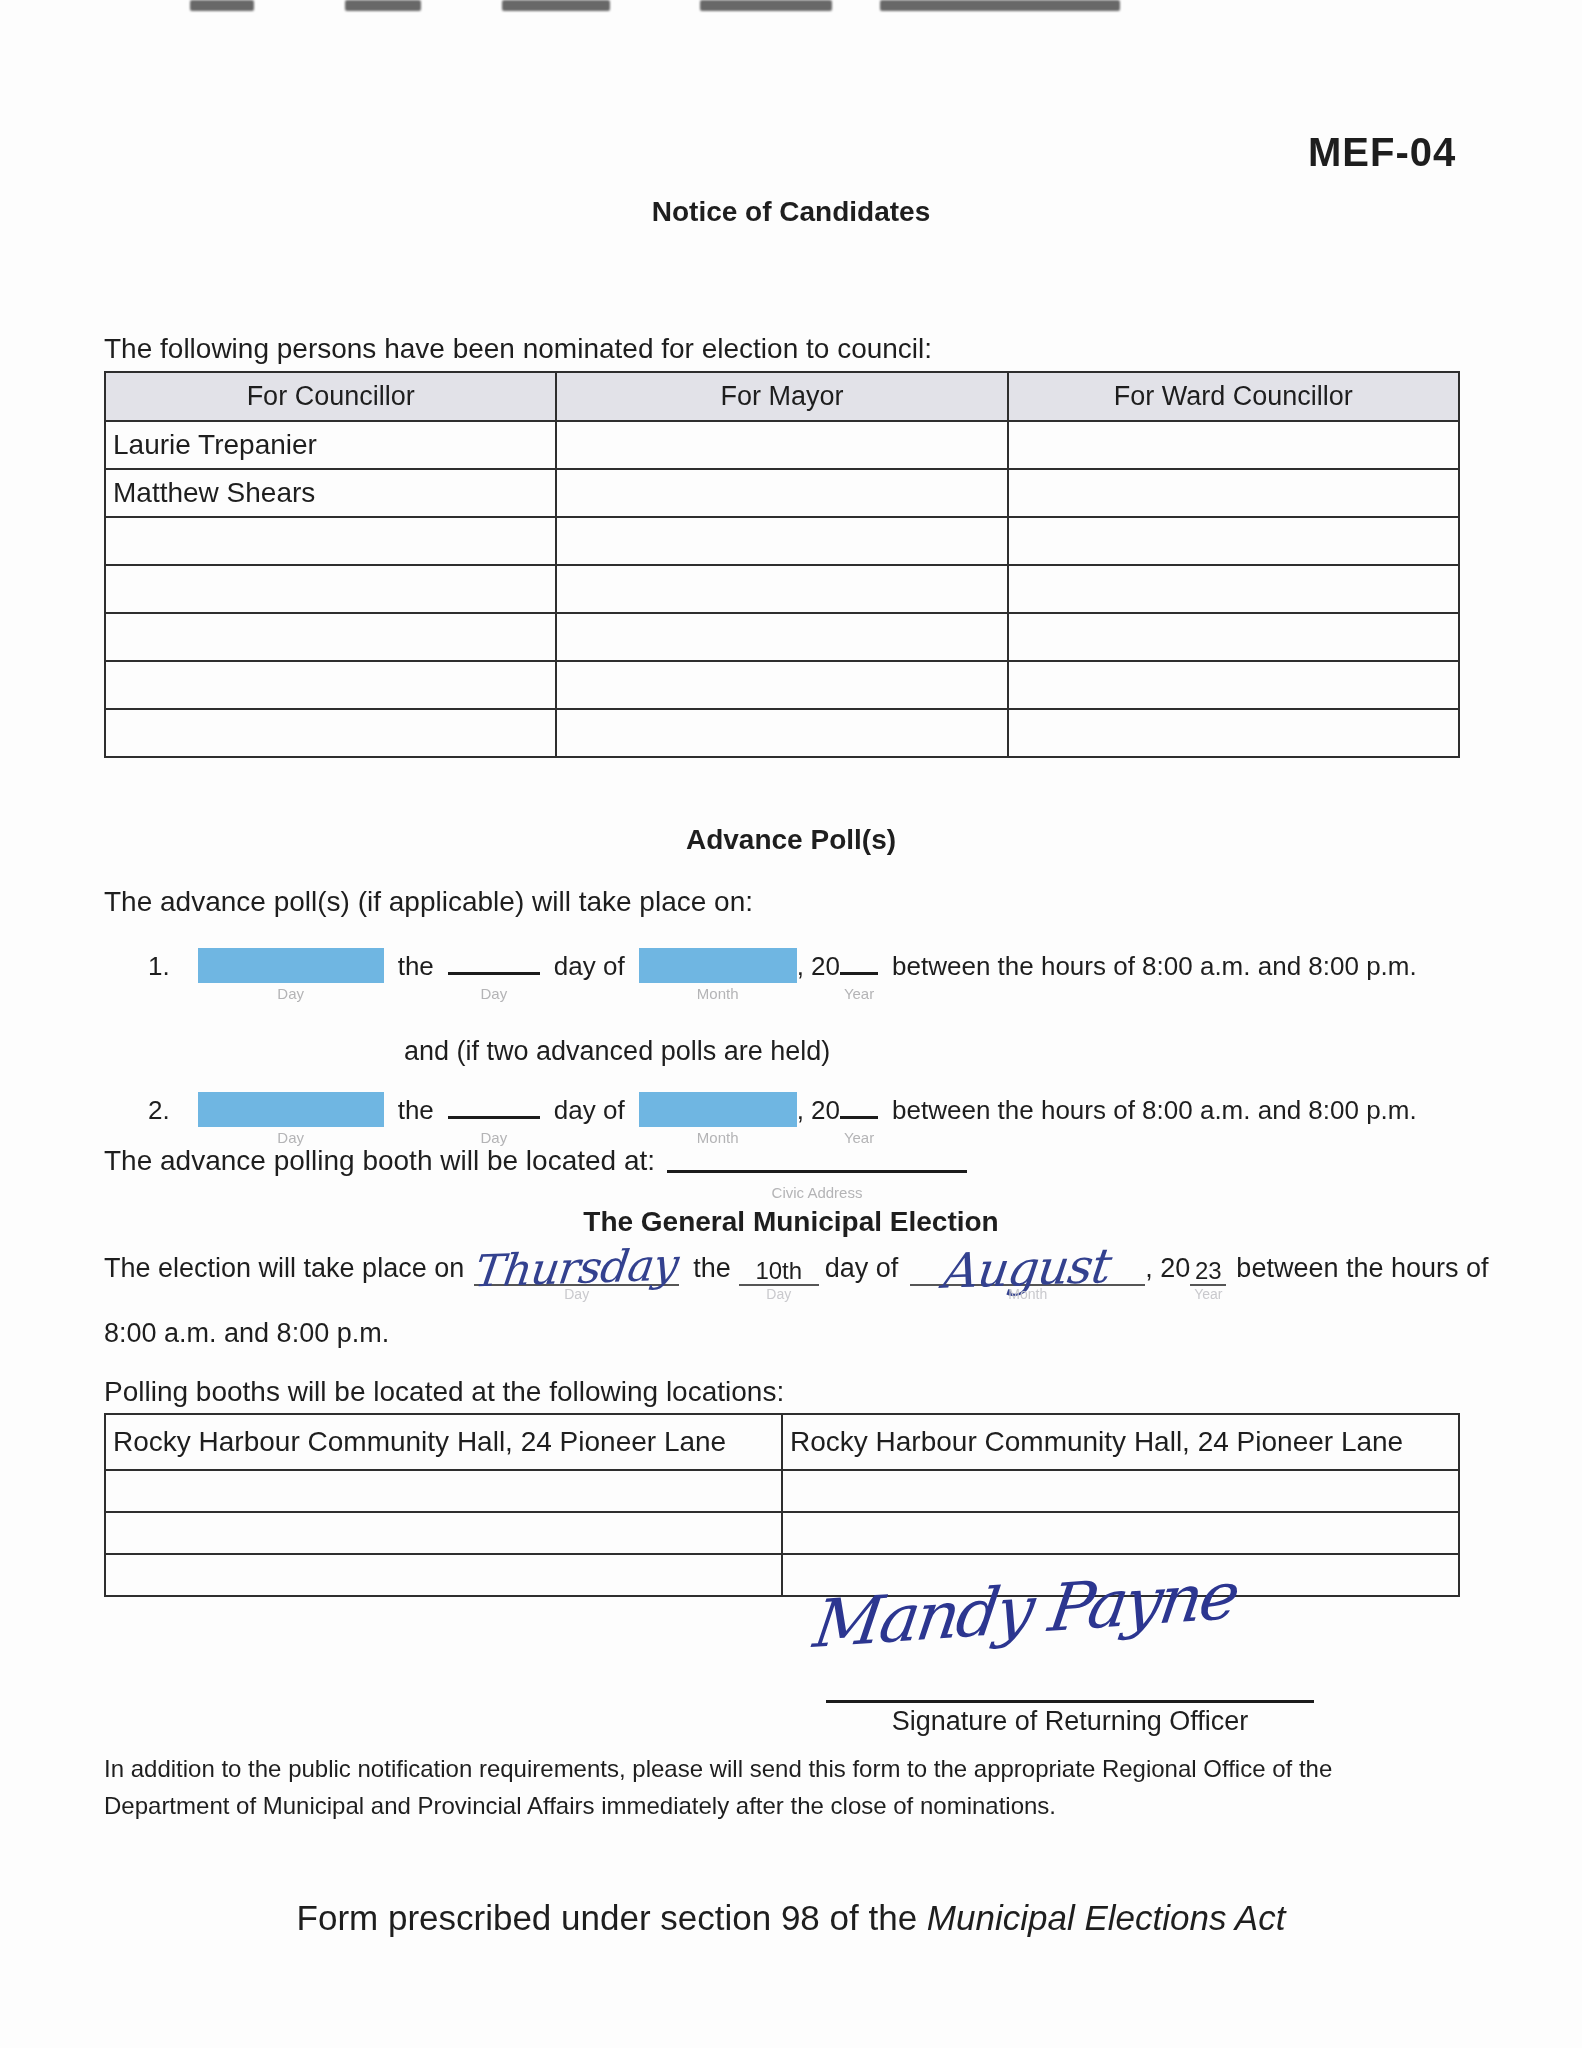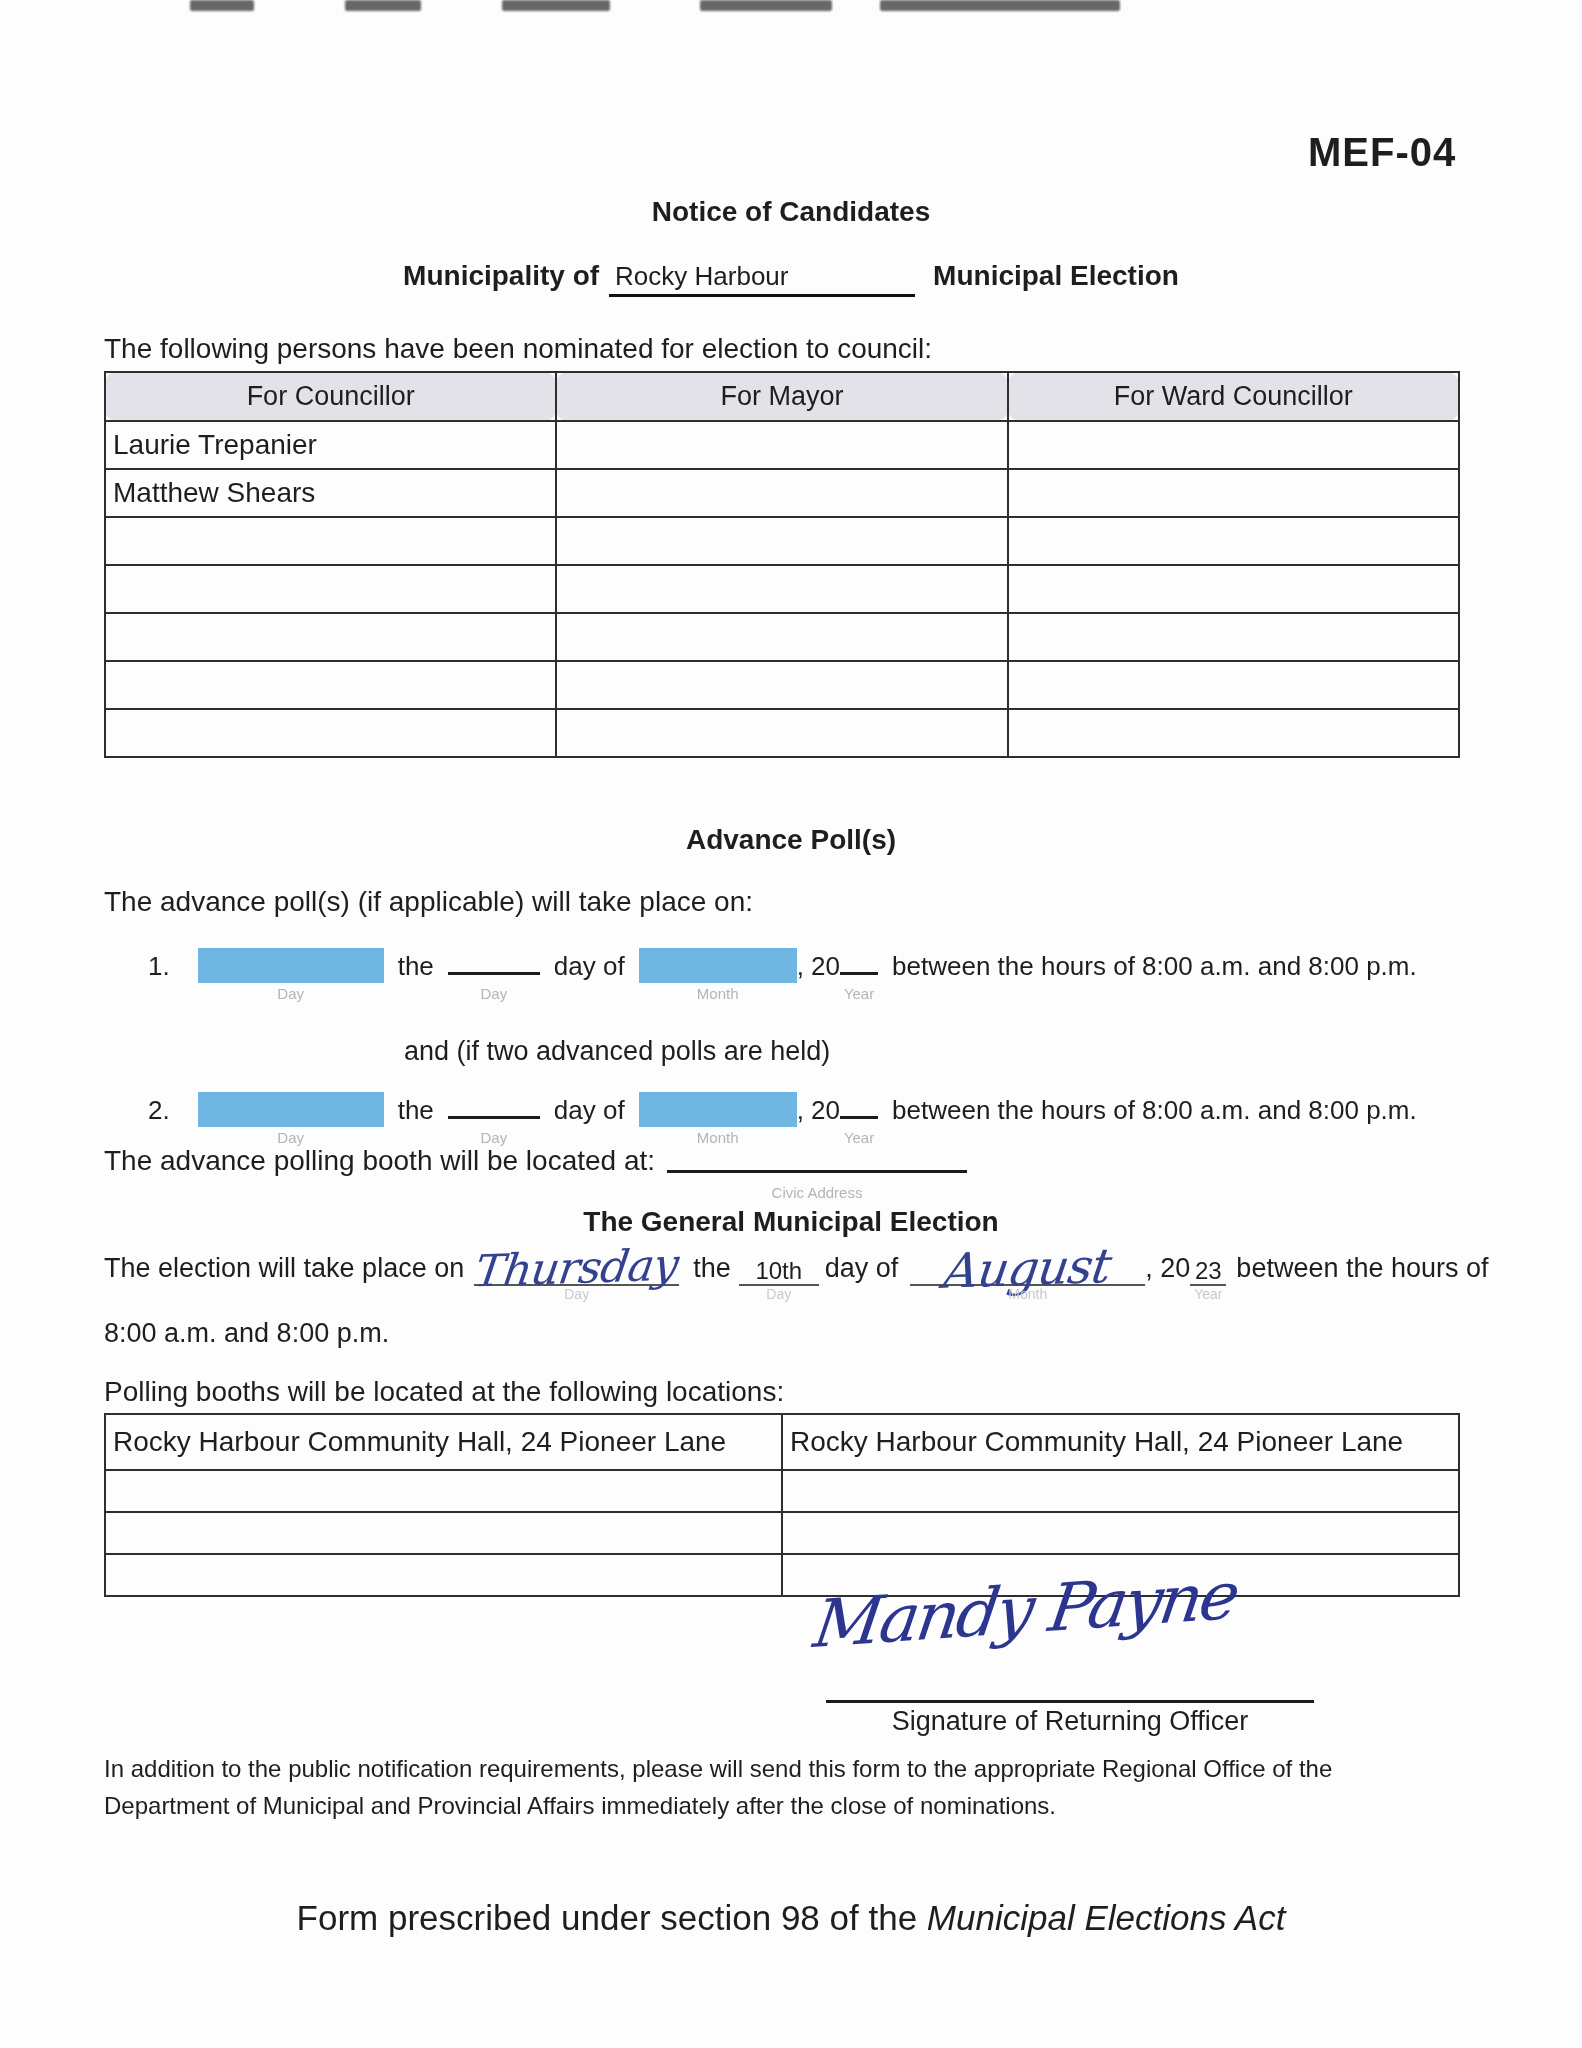--- a/index.html
+++ b/index.html
@@ -19,21 +19,21 @@
 
   .muni-line{position:absolute;top:260px;left:0;width:100%;display:flex;justify-content:center;align-items:baseline;font-size:28px;}
   .muni-line .b{font-weight:bold;}
   .muni-blank{display:inline-block;width:300px;border-bottom:3px solid #111;margin:0 18px 0 10px;font-size:26px;padding:0 0 2px 6px;}
 
   .intro{position:absolute;left:104px;font-size:28px;}
 
   table.grid{border-collapse:collapse;table-layout:fixed;width:1356px;}
   table.grid td,table.grid th{border:2px solid #2e2e2e;font-weight:normal;overflow:hidden;white-space:nowrap;}
   .cand-table{position:absolute;top:371px;left:104px;}
-  .cand-table th{background:#e2e2e8;height:45px;font-size:27px;text-align:center;border-radius:12px;}
+  .cand-table th{background:#e2e2e8;height:45px;font-size:27px;text-align:center;}
   .cand-table td{height:46px;font-size:28px;padding:0 0 0 7px;}
   .poll-table{position:absolute;top:1413px;left:104px;}
   .poll-table td{font-size:28px;padding:0 0 0 7px;}
   .poll-table tr td{height:40px;}
   .poll-table tr:first-child td{height:54px;}
 
   .center-h{position:absolute;left:0;width:100%;text-align:center;font-size:28px;font-weight:bold;}
 
   .fill-line{position:absolute;left:148px;display:flex;align-items:flex-end;font-size:26px;line-height:34px;white-space:nowrap;}
   .fill-line .gap{display:inline-block;width:14px;}
@@ -81,25 +81,20 @@
   <div class="artifact" style="left:190px;width:64px;"></div>
   <div class="artifact" style="left:345px;width:76px;"></div>
   <div class="artifact" style="left:502px;width:108px;"></div>
   <div class="artifact" style="left:700px;width:132px;"></div>
   <div class="artifact" style="left:880px;width:240px;"></div>
 
   <div class="mef">MEF-04</div>
 
   <div class="doc-title">Notice of Candidates</div>
 
-  <div class="muni-line">
-    <span class="b">Municipality of</span>
-    <span class="muni-blank">Rocky Harbour</span>
-    <span class="b">Municipal Election</span>
-  </div>
 
   <div class="intro" style="top:333px;">The following persons have been nominated for election to council:</div>
 
   <table class="grid cand-table">
     <thead>
       <tr>
         <th>For Councillor</th>
         <th>For Mayor</th>
         <th>For Ward Councillor</th>
       </tr>

